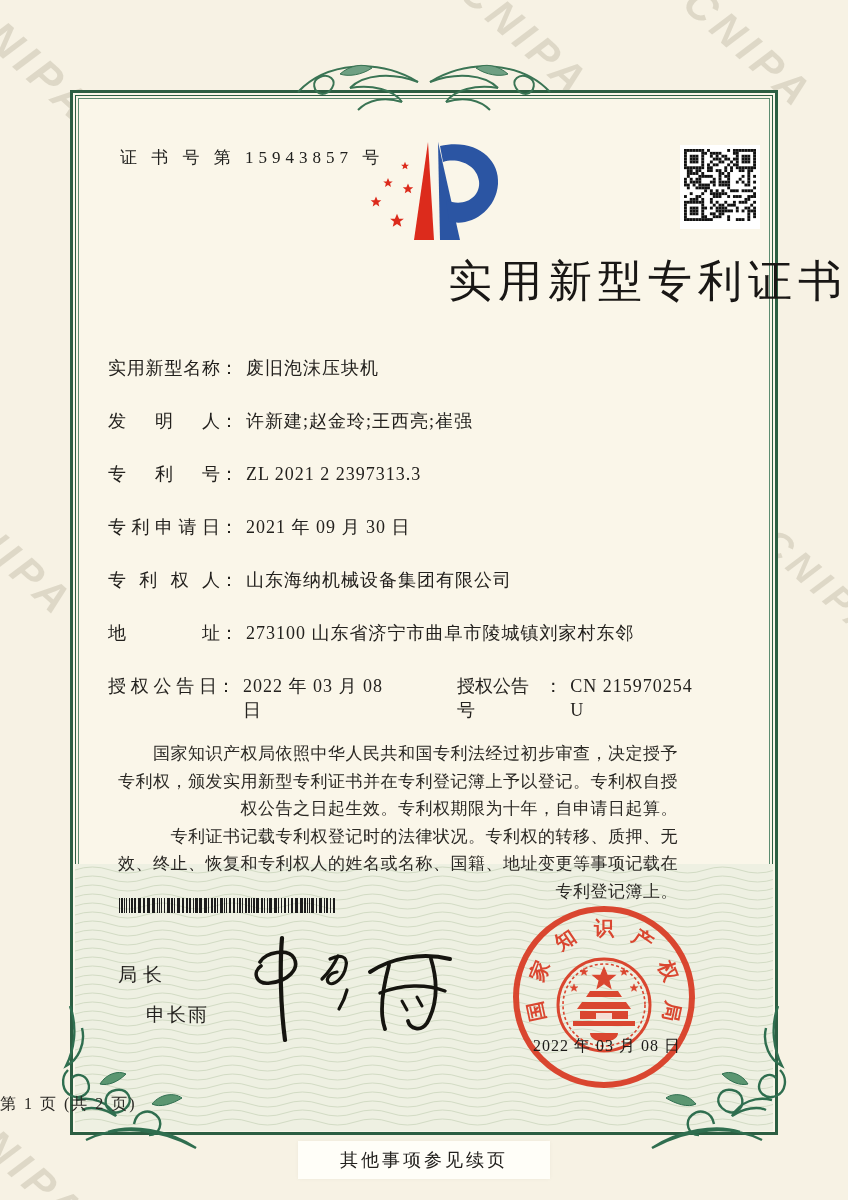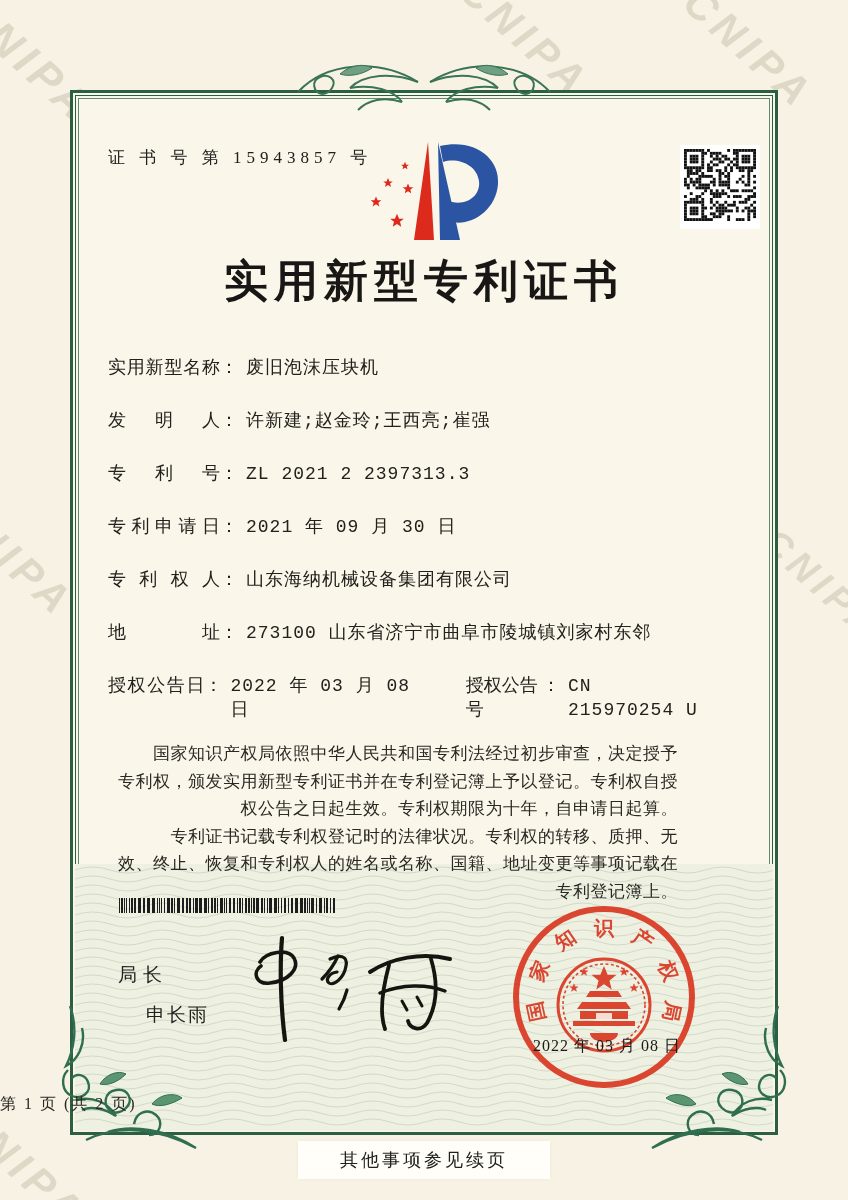--- a/index.html
+++ b/index.html
@@ -10,26 +10,26 @@
       font-weight:bold;font-style:italic;color:rgba(158,150,126,.28);
       letter-spacing:6px;transform:rotate(42deg);transform-origin:left top;
       z-index:1;white-space:nowrap;}
   
   .frame{position:absolute;left:70px;top:90px;width:702px;height:1039px;
          border:3px solid #2c5e42;background:#faf6e9;z-index:2;}
   .frame-i{position:absolute;inset:2px;border:1px solid #2c5e42;}
   .frame-ii{position:absolute;inset:2px;border:1px solid #5c8c70;}
   
   .content{position:absolute;inset:0;z-index:4;}
-  .cert-no{position:absolute;left:108px;top:146px;font-size:17px;
+  .cert-no{position:absolute;left:120px;top:146px;font-size:17px;
            letter-spacing:5px;color:#20201e;}
-  .title{position:absolute;left:0;right:0;top:252px;text-align:center;
-         font-size:44px;font-weight:bold;letter-spacing:6px;color:#191715;}
+  .title{position:absolute;left:0;right:0;top:252px;text-align:right;
+         font-size:44px;font-weight:normal;letter-spacing:6px;color:#191715;}
   .fields{position:absolute;left:108px;top:356px;width:600px;font-size:18px;color:#23211e;}
-  .frow{display:flex;align-items:flex-start;line-height:24px;margin-bottom:29px;font-family:Liberation Mono, monospace;}
+  .frow{display:flex;align-items:flex-start;line-height:24px;margin-bottom:29px;}
   .lbl{display:inline-block;width:112px;text-align:justify;text-align-last:justify;}
   .colon{display:inline-block;margin-right:8px;}
   .val{letter-spacing:1px;}
   .pair2{margin-left:54px;display:flex;}
   .paras{position:absolute;left:108px;top:740px;width:570px;font-size:17px;
          line-height:27.5px;color:#2a2824;text-align:right;}
   .paras p{margin:0;text-indent:2em;letter-spacing:.5px;}
   
   .waves{position:absolute;left:75px;top:864px;z-index:3;}
   

